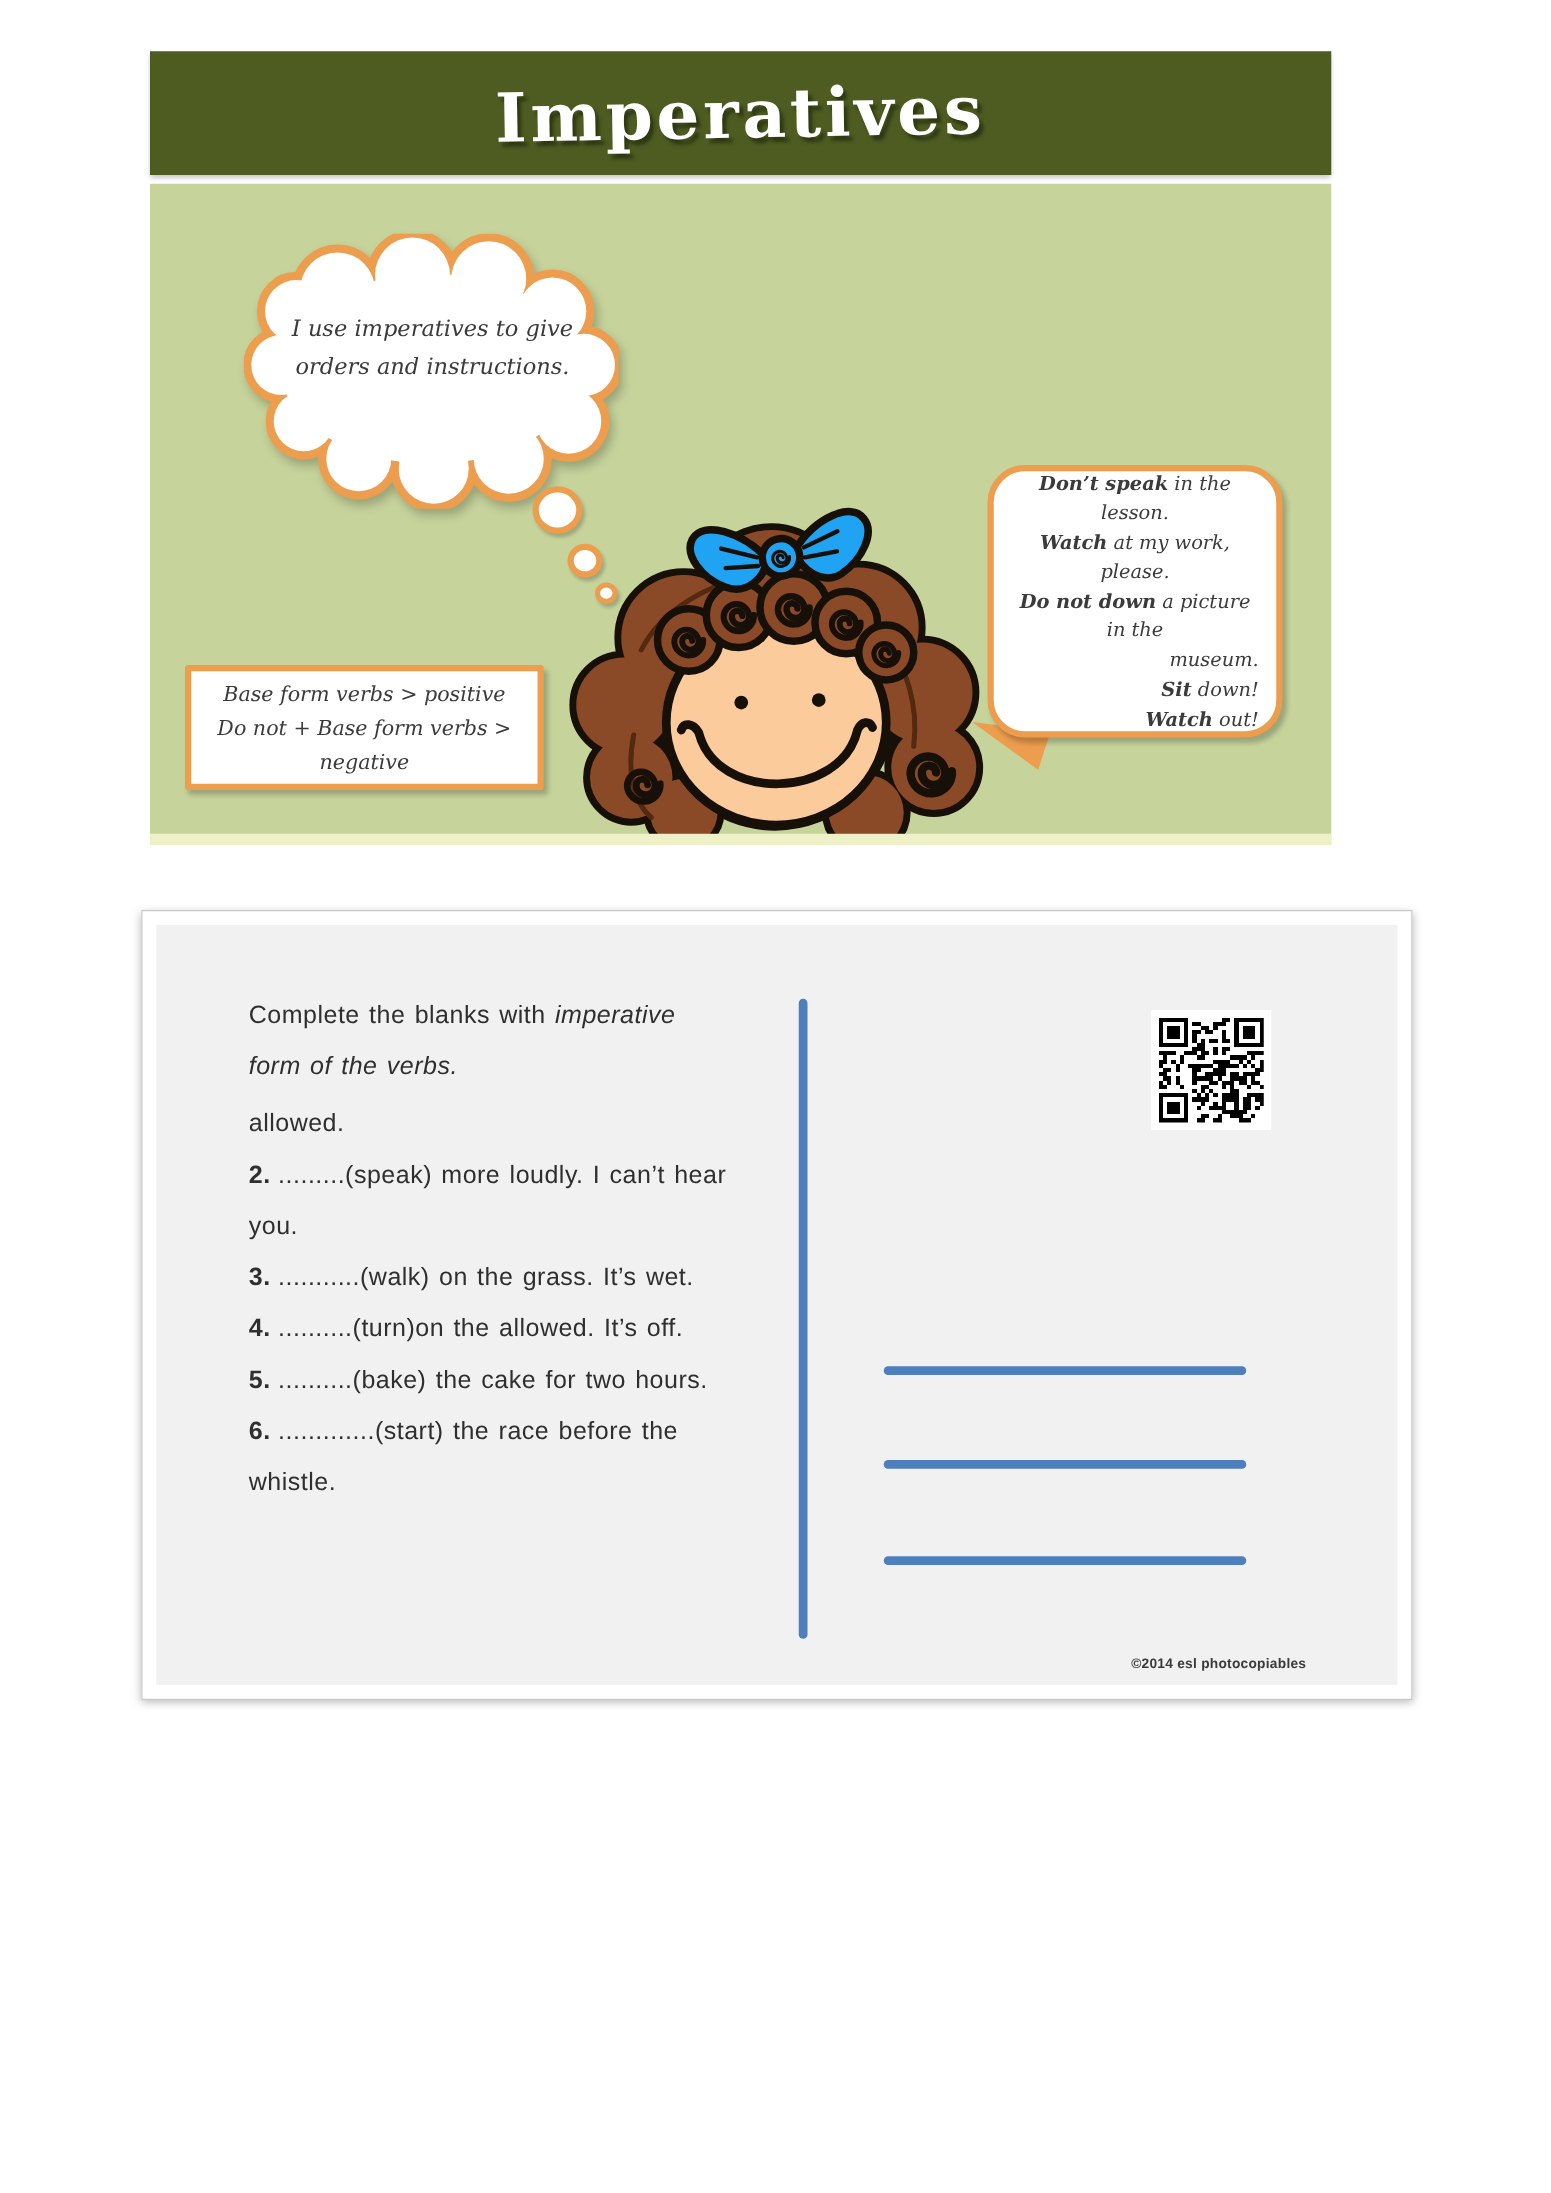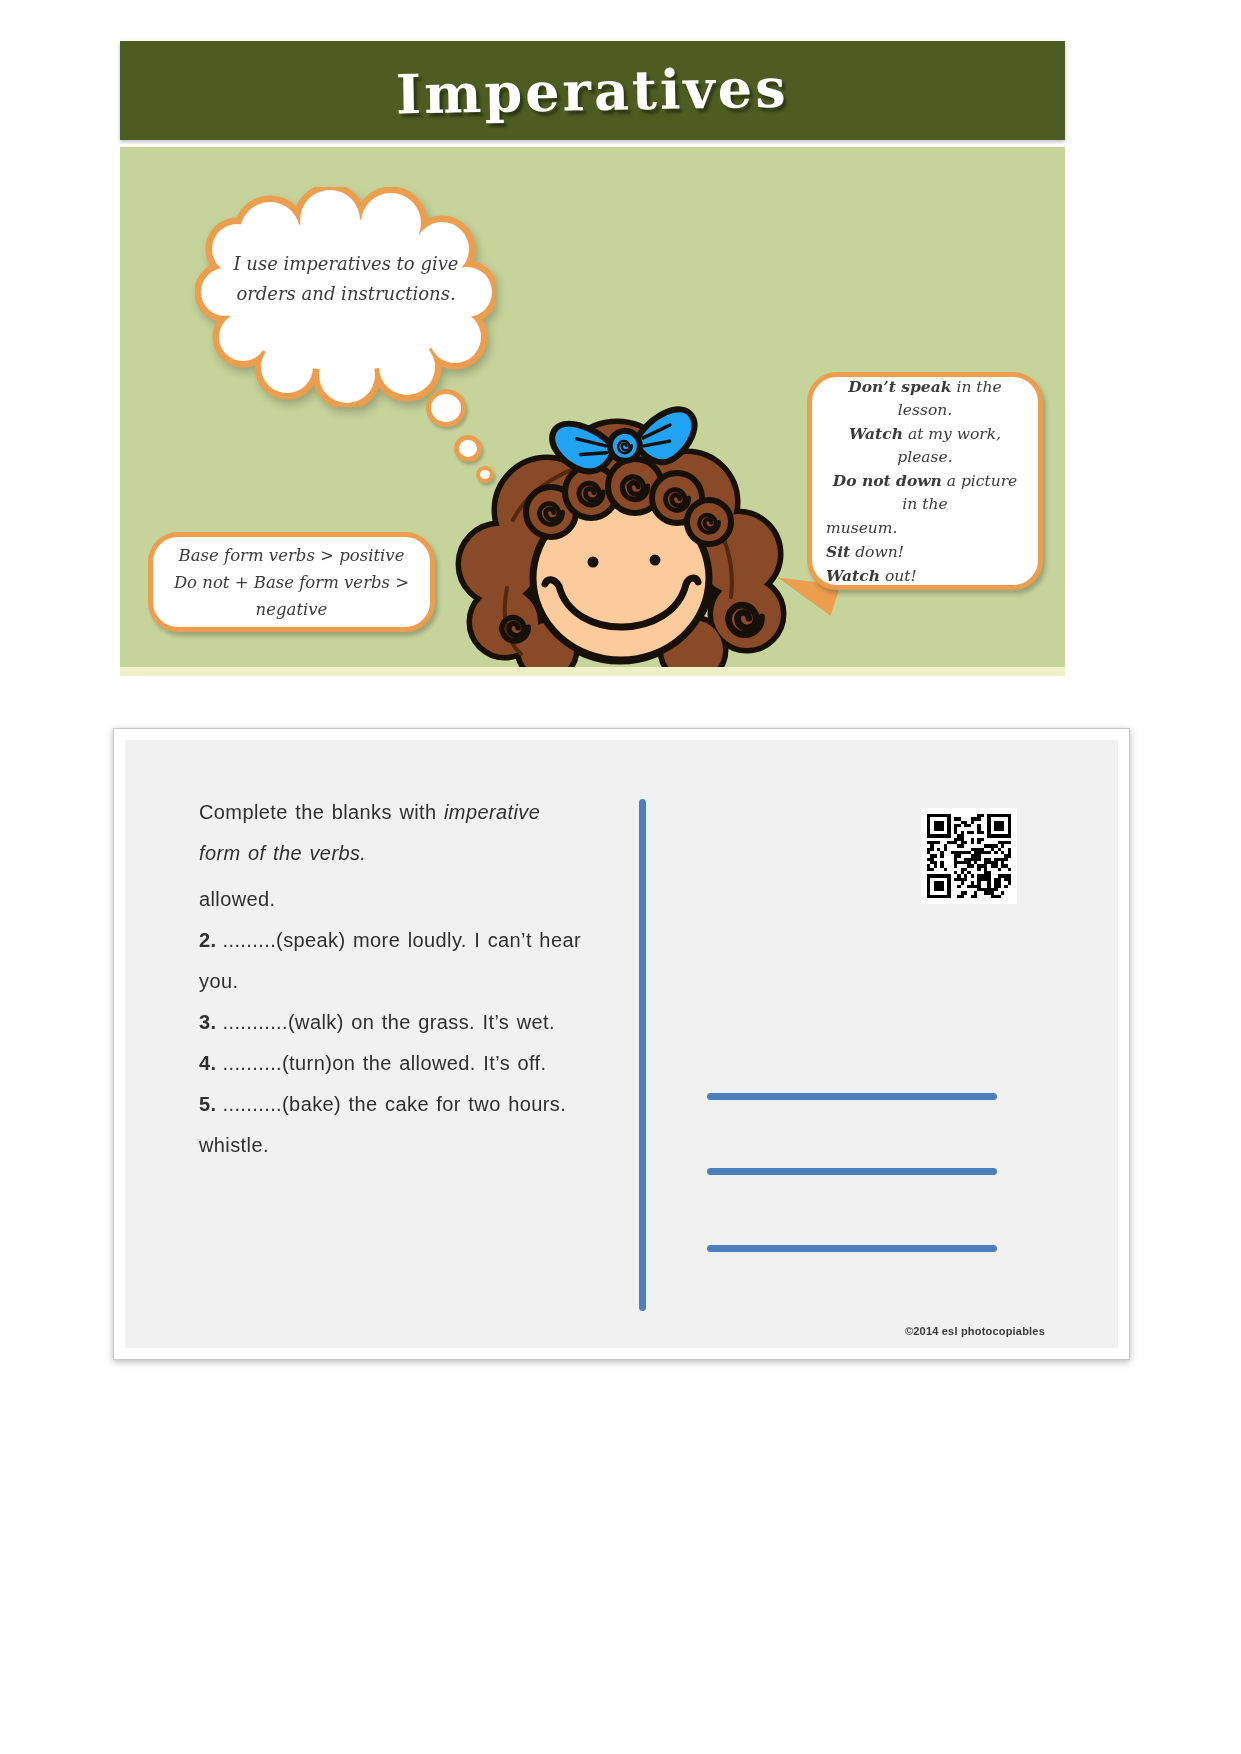--- a/index.html
+++ b/index.html
@@ -44,33 +44,33 @@
   .tbub3 { left:356px; top:319px; width:18px; height:17px; border-width:4px; }
   .tdot  { position:absolute; left:374px; top:345px; width:10px; height:10px;
            border-radius:50%; background:#83857a; }
 
   .girl-svg { position:absolute; left:335px; top:245px; width:340px; height:290px; }
 
   .speech {
     position:absolute; left:670px; top:225px; width:236px; height:218px;
     background:#ffffff; border:5px solid #ed9d4e; border-radius:30px;
     box-shadow:3px 4px 4px rgba(0,0,0,0.22);
-    display:flex; flex-direction:column; align-items:flex-start; justify-content:center;
-    text-align:center; font-size:15.5px; line-height:23px; padding:10px 14px;margin-left:17px;
+    display:flex; flex-direction:column; align-items:flex-end; justify-content:center;
+    text-align:center; font-size:15.5px; line-height:23px; padding:10px 14px;
   }
   .speech .b { font-weight:bold; }
   .speech-tail {
     position:absolute; left:655px; top:428px; width:0; height:0;
     border-top:12px solid transparent; border-bottom:20px solid transparent;
     border-right:62px solid #ed9d4e; transform:rotate(18deg);
   }
 
   .rulebox {
     position:absolute; left:28px; top:385px; width:287px; height:100px;
-    background:#ffffff; border:5px solid #ed9d4e; border-radius:30px;
+    background:#ffffff; border:5px solid #ed9d4e; border-radius:3px;
     box-shadow:3px 4px 4px rgba(0,0,0,0.22);
     display:flex; flex-direction:column; align-items:center; justify-content:center;
     text-align:center; font-size:16.5px; line-height:27px;
   }
 
   
   .card {
     position:absolute; left:113px; top:728px; width:1017px; height:632px;
     background:#ffffff; border:1px solid #c9c9c9; box-shadow:0 2px 7px rgba(0,0,0,0.28);
   }
@@ -262,20 +262,21 @@
         </p>
         <p class="item">
           <span class="line"><span class="num">4.</span><span>..........(turn)on the allowed. It’s off.</span></span>
 
         </p>
         <p class="item">
           <span class="line"><span class="num">5.</span><span>..........(bake) the cake for two hours.</span></span>
 
         </p>
         <p class="item">
+          <span class="line"><span class="num">6.</span><span>.............(start) the race before the</span></span>
           <span class="line cont">whistle.</span>
         </p>
       </div>
 
       <div class="vdivider"></div>
 
       <div class="qr-tile">
         <svg viewBox="0 0 25 25" fill="#000000" shape-rendering="crispEdges">
             <rect x="0" y="0" width="1" height="1"></rect>
             <rect x="1" y="0" width="1" height="1"></rect>

